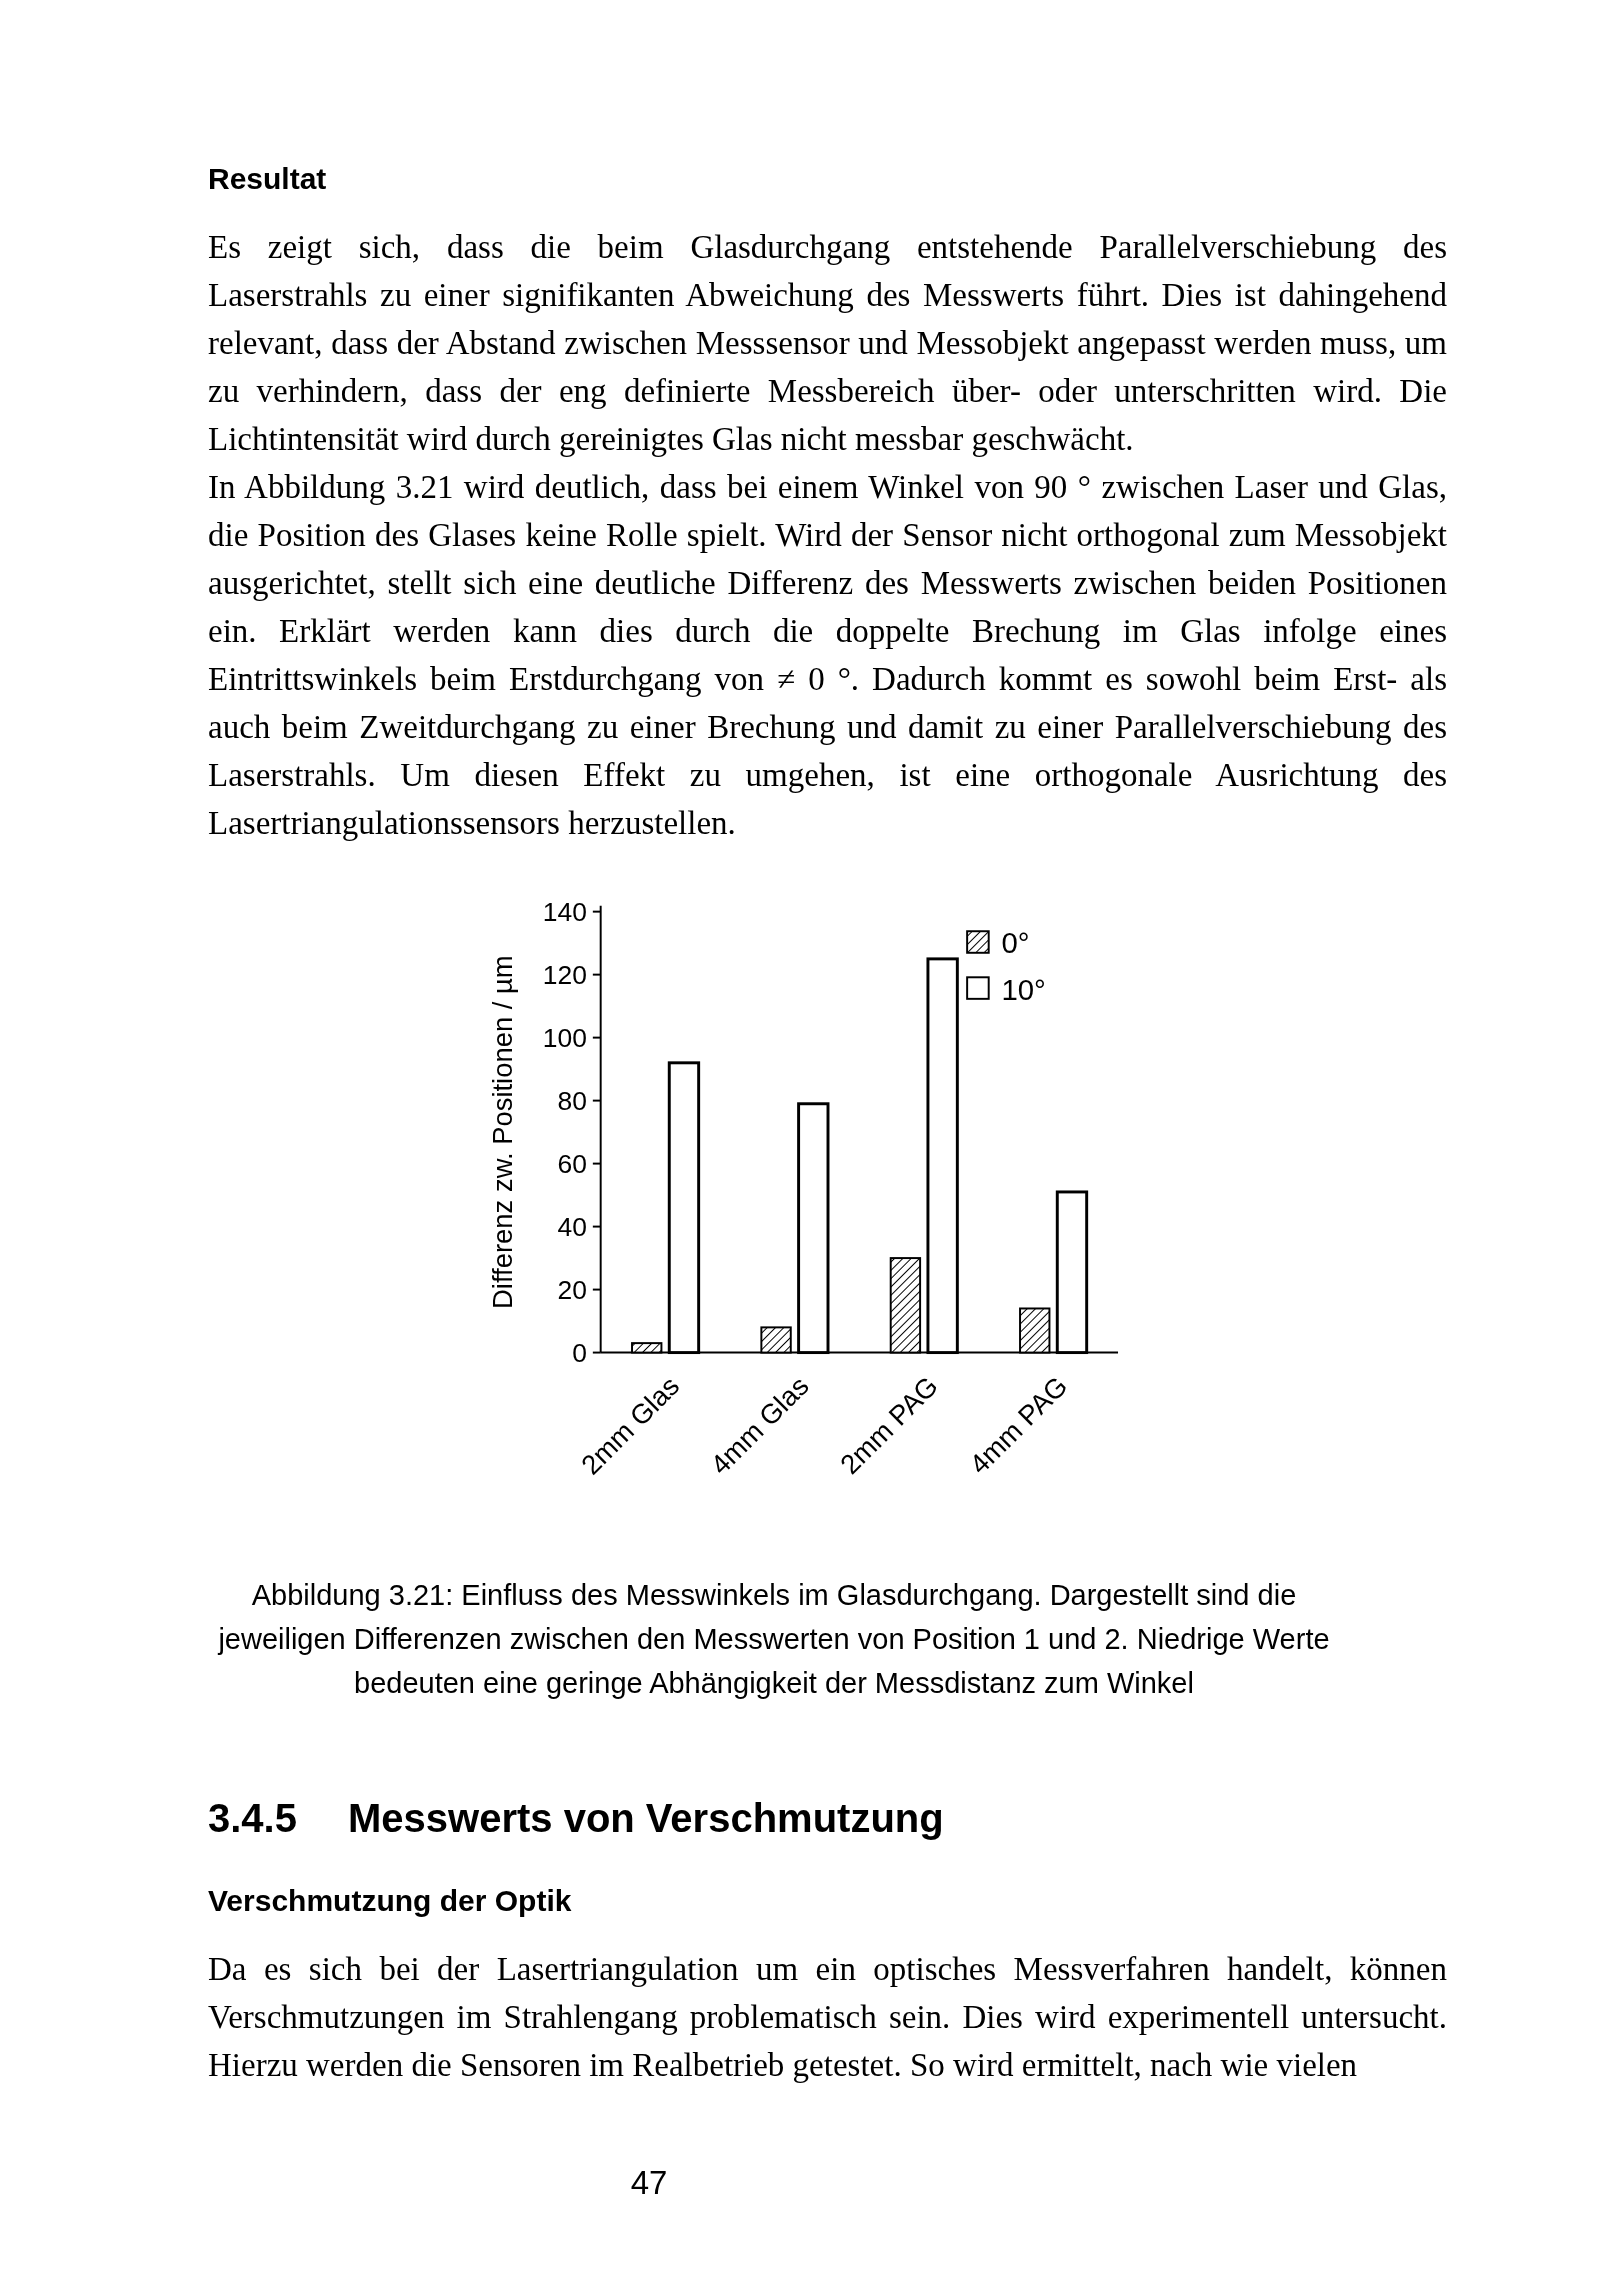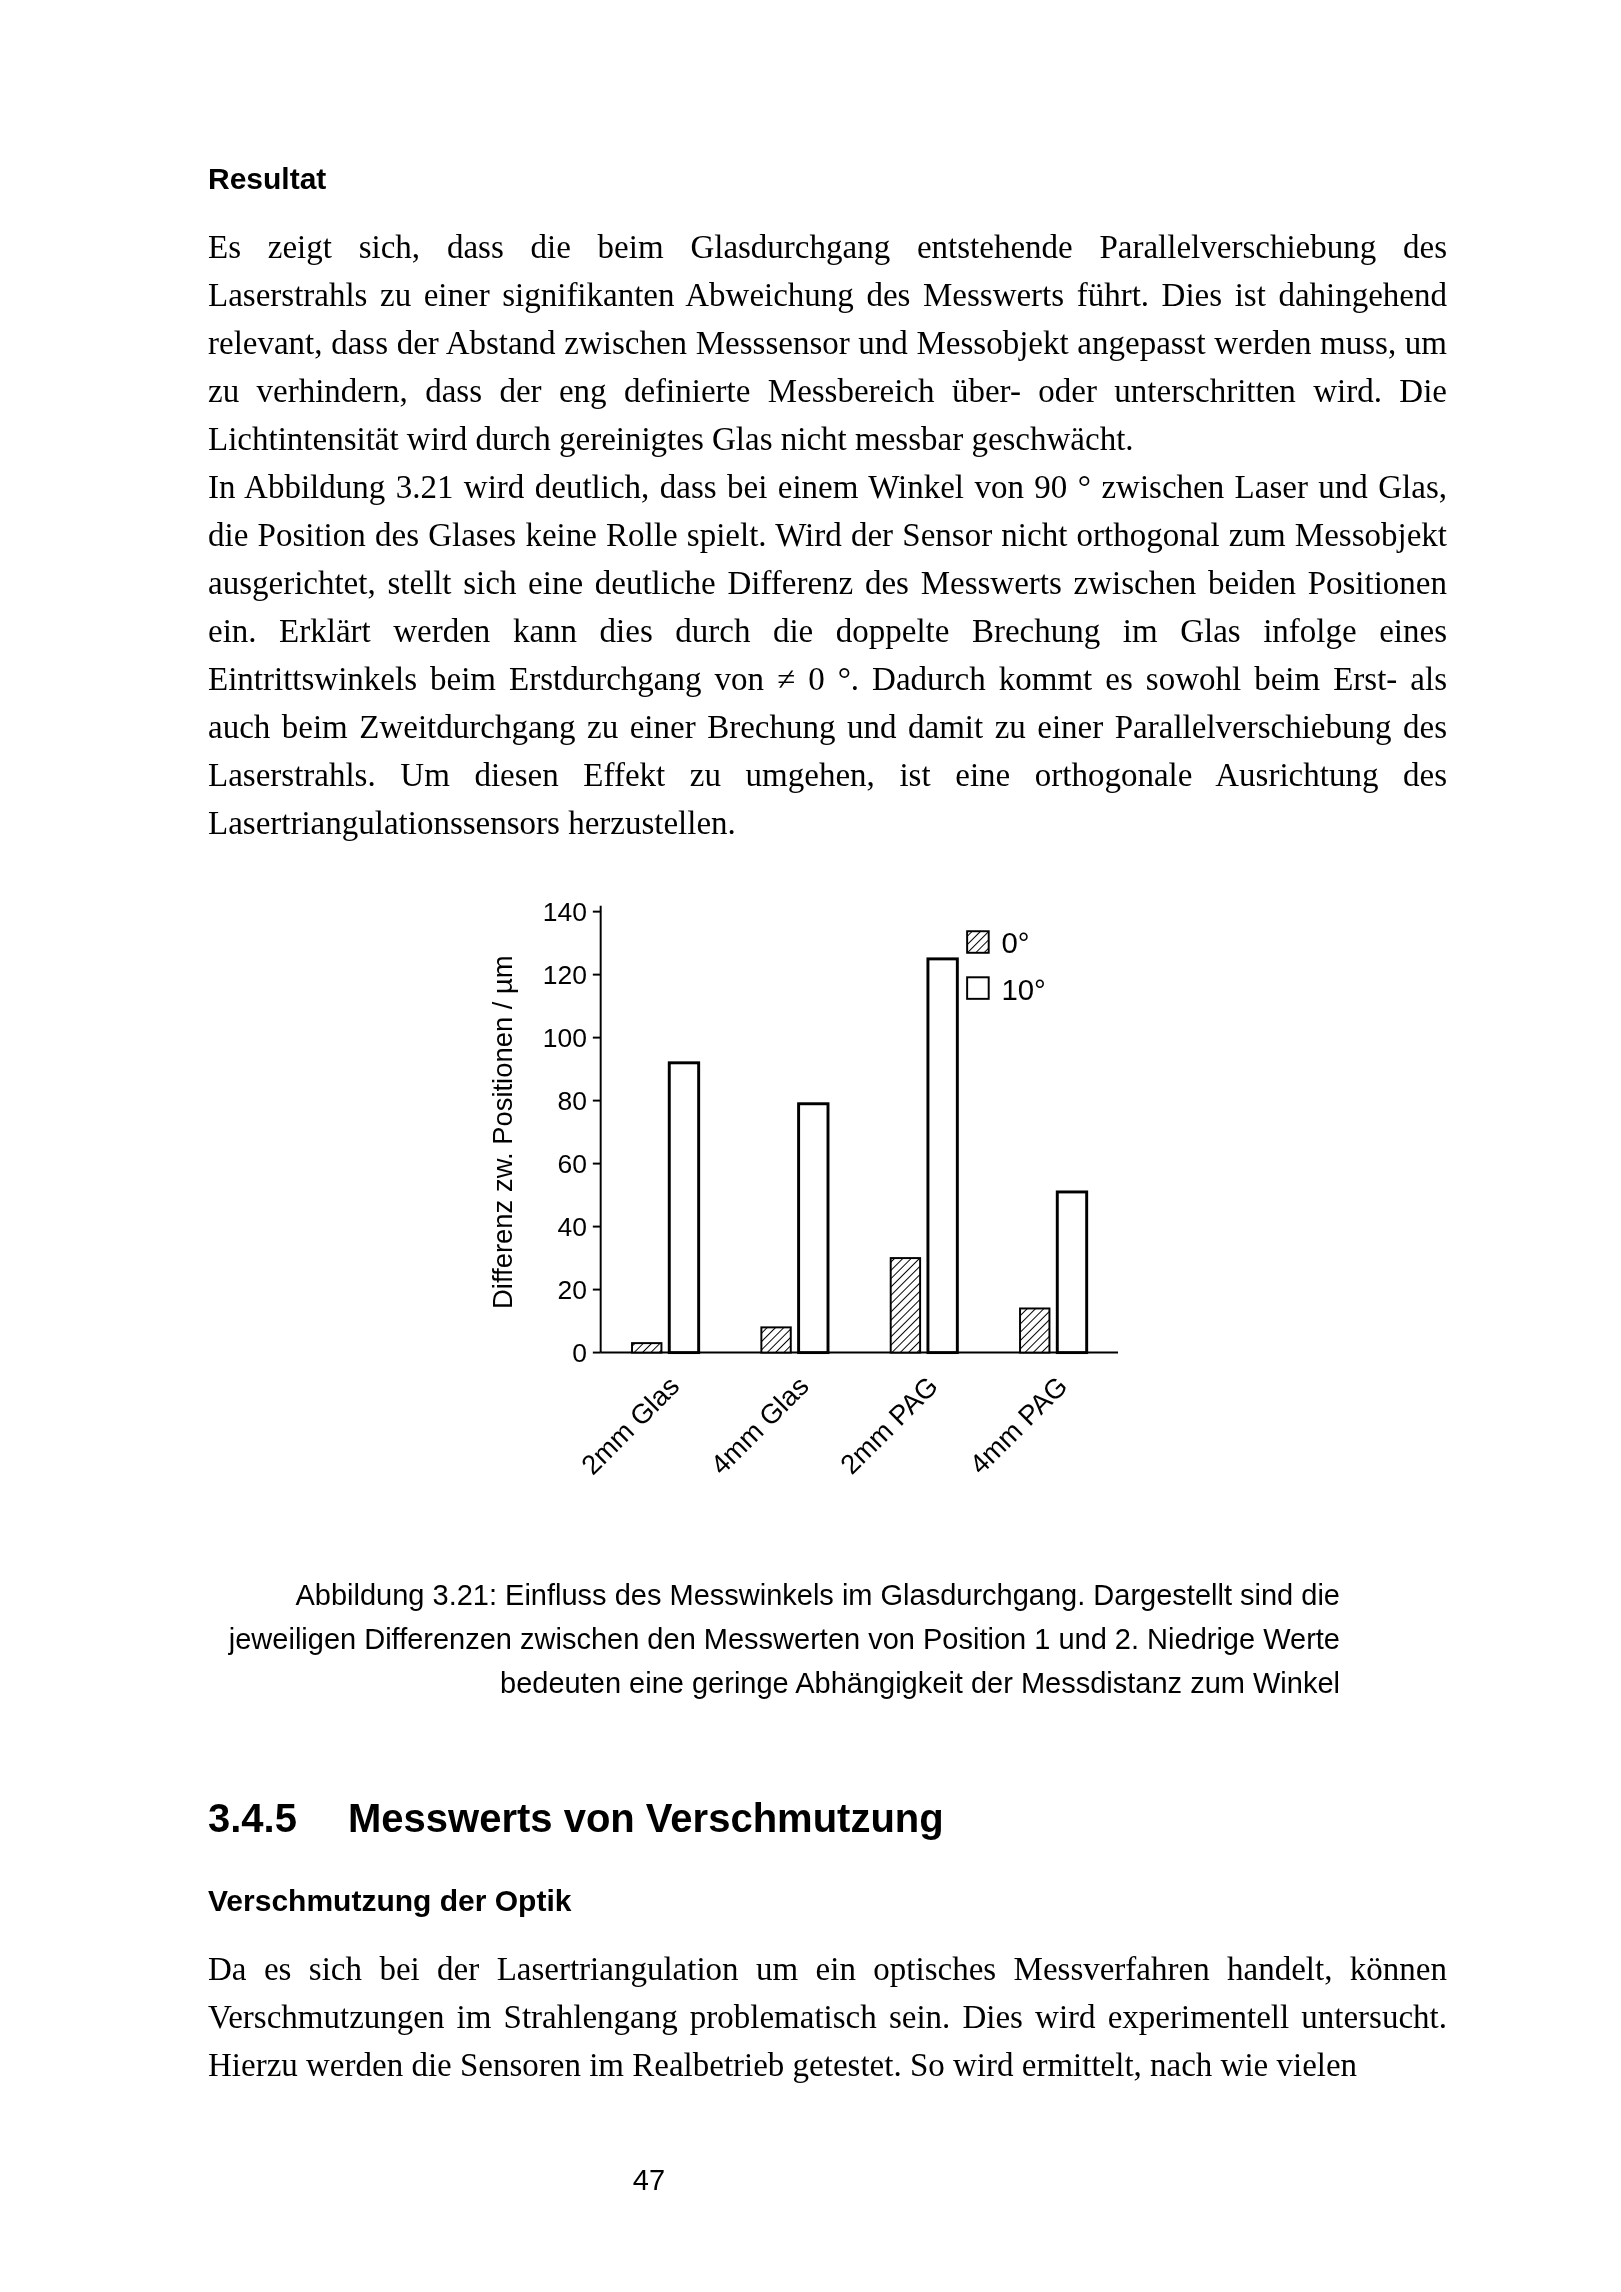--- a/index.html
+++ b/index.html
@@ -26,39 +26,39 @@
   figure{margin:0;padding:0;}
   .figure-block{margin-top:47px;}
   .chart-wrap{
     width:686px;margin:0 auto;
   }
   .figure-caption{
     font-family:"Liberation Sans", sans-serif;
     font-size:29px;line-height:44px;
     max-width:1132px;
     margin-top:43px;
-    text-align:right;
+    text-align:center;
   }
   .section-heading{
     font-family:"Liberation Sans", sans-serif;
     font-weight:bold;font-size:40px;
     margin:91px 0 0 0;
   }
   .section-number{display:inline-block;margin-right:51px;}
   .subsection-heading{
     font-family:"Liberation Sans", sans-serif;
     font-weight:bold;font-size:30px;
     margin:43px 0 0 0;
   }
   .para-last{margin-top:27.4px;}
   .page-number{
     position:absolute;left:0;top:2164px;width:1298px;
     text-align:center;
     font-family:"Liberation Sans", sans-serif;
-    font-size:29px;
+    font-size:33px;
   }
 </style>
 </head>
 <body>
 
 <div class="content">
 
   <h2 class="heading-sm">Resultat</h2>
 
   <p class="body-text">Es zeigt sich, dass die beim Glasdurchgang entstehende Parallelverschiebung des Laserstrahls zu einer signifikanten Abweichung des Messwerts führt. Dies ist dahingehend relevant, dass der Abstand zwischen Messsensor und Messobjekt angepasst werden muss, um zu verhindern, dass der eng definierte Messbereich über- oder unterschritten wird. Die Lichtintensität wird durch gereinigtes Glas nicht messbar geschwächt.</p>

